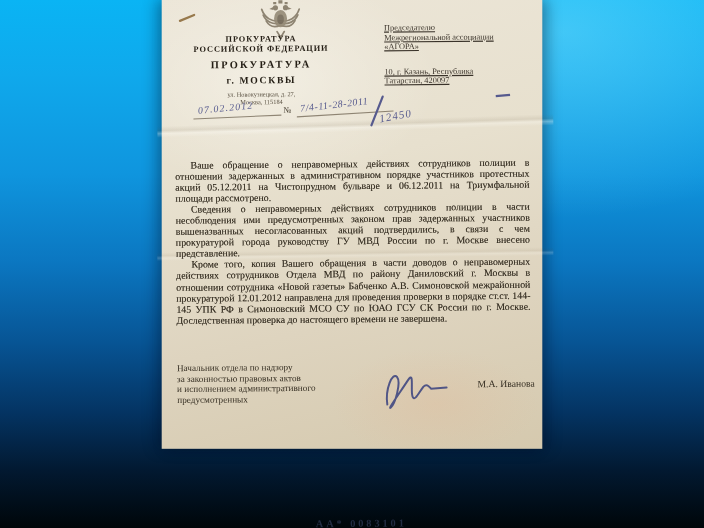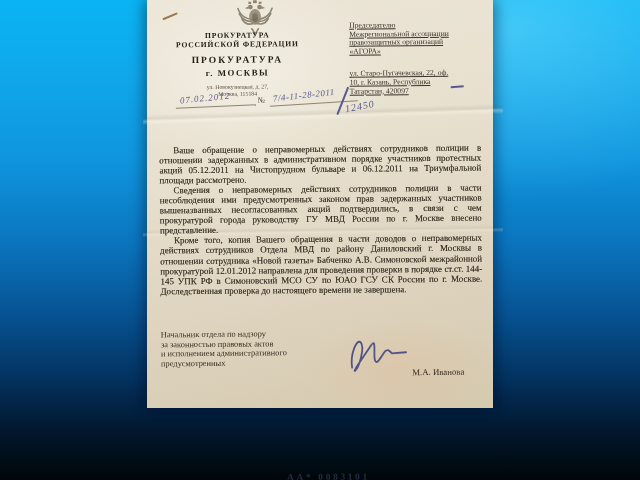--- a/index.html
+++ b/index.html
@@ -48,21 +48,21 @@
   .pen-dash{position:absolute;left:305px;top:87px;width:13px;height:1.6px;background:#565a8e;transform:rotate(-4deg);}
 
   .recipient{position:absolute;left:204px;top:22px;width:140px;font-size:7.6px;line-height:8.6px;color:#3a332a;text-decoration:underline;}
   .recipient .gap{height:7px;}
 
   .body-text{position:absolute;left:13px;top:144px;width:322px;font-size:9px;line-height:10.05px;text-align:justify;color:#352e22;}
   .body-text p{margin:0;text-indent:14px;text-shadow:0 0 0.5px rgba(53,46,34,0.55);}
 
   .sig-title{position:absolute;left:13px;top:329px;font-size:8.4px;line-height:9.6px;color:#352e22;}
   .sig-svg{position:absolute;left:196px;top:330px;}
-  .sig-name{position:absolute;left:264px;top:345px;font-size:8.8px;color:#352e22;margin-top:23px;}
+  .sig-name{position:absolute;left:286px;top:345px;font-size:8.8px;color:#352e22;}
 
   .serial{position:absolute;left:138px;top:472px;font-size:9.5px;font-weight:bold;letter-spacing:2.6px;color:#222c42;}
 </style>
 </head>
 <body>
 
 <div class="stage">
   <div class="paper">
     <div class="crease crease-1"></div>
     <div class="crease crease-2"></div>
@@ -110,25 +110,23 @@
       <span class="hw hw-number">7/4-11-28-2011</span>
       <div class="reg-ul reg-ul-1"></div>
       <div class="reg-ul reg-ul-2"></div>
       <div class="hw-slash"></div>
       <span class="hw hw-suffix">12450</span>
       <div class="pen-dash"></div>
 
       <div class="recipient">
         <div>Председателю</div>
         <div>Межрегиональной ассоциации</div>
-        <div>правозащитных организаций</div>
         <div>«АГОРА»</div>
         <div class="gap"></div>
         <div class="gap"></div>
-        <div>ул. Старо-Пугачевская, 22, оф.</div>
         <div>10, г. Казань, Республика</div>
         <div>Татарстан, 420097</div>
       </div>
 
       <div class="body-text">
         <p>Ваше обращение о неправомерных действиях сотрудников полиции в отношении задержанных в административном порядке участников протестных акций 05.12.2011 на Чистопрудном бульваре и 06.12.2011 на Триумфальной площади рассмотрено.</p>
         <p>Сведения о неправомерных действиях сотрудников полиции в части несоблюдения ими предусмотренных законом прав задержанных участников вышеназванных несогласованных акций подтвердились, в связи с чем прокуратурой города руководству ГУ МВД России по г. Москве внесено представление.</p>
         <p>Кроме того, копия Вашего обращения в части доводов о неправомерных действиях сотрудников Отдела МВД по району Даниловский г. Москвы в отношении сотрудника «Новой газеты» Бабченко А.В. Симоновской межрайонной прокуратурой 12.01.2012 направлена для проведения проверки в порядке ст.ст. 144-145 УПК РФ в Симоновский МСО СУ по ЮАО ГСУ СК России по г. Москве. Доследственная проверка до настоящего времени не завершена.</p>
       </div>
 

